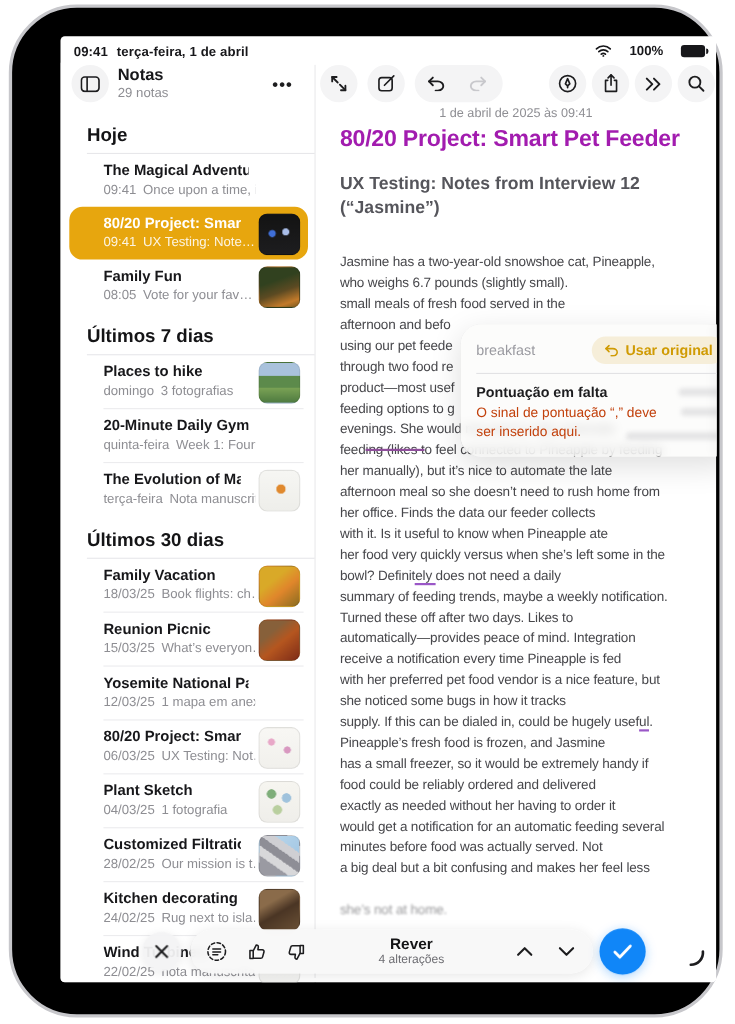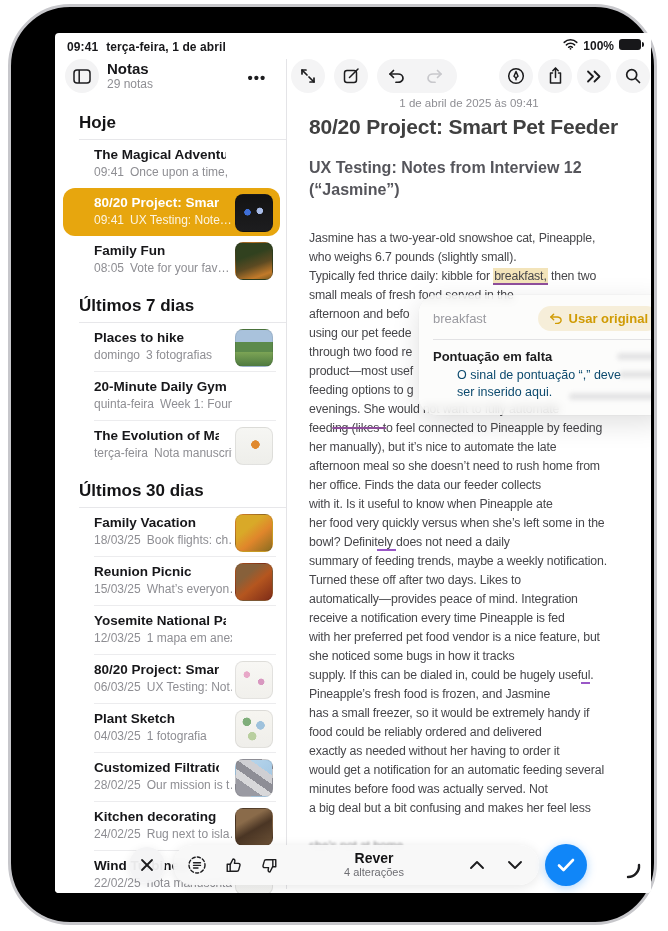--- a/index.html
+++ b/index.html
@@ -5,21 +5,21 @@
   html,body{margin:0;padding:0;background:#fff;font-family:"Liberation Sans",sans-serif;}
   .page{position:relative;width:668px;height:931px;background:#fff;overflow:hidden;}
   .device{position:absolute;left:8px;top:4px;width:649px;height:921px;border-radius:62px;
           background:#000;border:3px solid #c7c7cb;box-sizing:border-box;}
   .screen{position:absolute;left:44px;top:26px;width:596px;height:860px;border-radius:4px;
           background:#fff;overflow:hidden;}
   
   .statusbar{position:absolute;left:0;top:0;width:100%;height:24px;font-size:12px;font-weight:700;color:#17171a;}
   .sb-left{position:absolute;left:12px;top:7px;letter-spacing:.1px;}
   .sb-left .sb-date{font-weight:600;margin-left:8px;}
-  .sb-right{position:absolute;right:10px;top:6px;display:flex;gap:5px;}
+  .sb-right{position:absolute;right:10px;top:6px;display:flex;align-items:center;gap:16px;}
   .batt{width:22px;height:11px;border-radius:3px;background:#17171a;position:relative;}
   .batt:after{content:"";position:absolute;right:-3px;top:3px;width:2px;height:5px;background:#17171a;border-radius:0 2px 2px 0;}
   
   .sidebar{position:absolute;left:0;top:24px;width:231px;height:836px;background:#fff;}
   .vdivider{position:absolute;left:231px;top:26px;width:1px;height:830px;background:#e4e4e7;}
   .side-head{position:relative;height:44px;}
   .icon-btn{width:34px;height:34px;border-radius:50%;background:#f3f3f4;display:flex;align-items:center;justify-content:center;}
   .side-toggle{position:absolute;left:10px;top:2px;}
   .side-titleblock{position:absolute;left:52px;top:3px;}
   .side-title{font-size:15px;font-weight:700;color:#17171a;line-height:17px;}
@@ -61,41 +61,41 @@
   .th-kitchen{background:linear-gradient(150deg,#8a6b4a 0 30%,#4a3524 55%,#6b5136);}
   .th-turbine{background:linear-gradient(180deg,#fbfbfa 0 60%,#f0f0ee);}
   
   .content{position:absolute;left:232px;top:24px;width:364px;height:836px;background:#fff;}
   .toolbar{position:absolute;left:0;top:2px;width:364px;height:38px;}
   .tb-btn{position:absolute;top:0;width:34px;height:34px;border-radius:50%;background:#f4f4f5;
           display:flex;align-items:center;justify-content:center;}
   .tb-pill{position:absolute;top:0;height:34px;border-radius:17px;background:#f4f4f5;display:flex;align-items:center;}
   .tb-pill .half{width:38px;display:flex;align-items:center;justify-content:center;}
   .note-date{position:absolute;left:0;top:40px;width:100%;text-align:center;font-size:11.5px;color:#8e8e93;}
-  .note-title{position:absolute;left:22px;top:58px;width:336px;font-size:21px;font-weight:700;color:#404040;
+  .note-title{position:absolute;left:22px;top:58px;width:336px;font-size:21px;font-weight:700;color:#a21caf;
               letter-spacing:-.2px;white-space:nowrap;}
   .note-heading{position:absolute;left:22px;top:100px;width:320px;font-size:16px;font-weight:700;color:#55555b;line-height:22px;}
   .note-body{position:absolute;left:22px;top:172px;width:340px;font-size:12.3px;color:#47474b;letter-spacing:-.15px;}
   .note-body .line{height:19px;line-height:19px;white-space:nowrap;}
   .seg-hl{background:#f3e4ba;border-bottom:2px solid #8f4e9c;padding:1px 1px 0 1px;}
   .seg-strike{text-decoration:line-through;text-decoration-color:#8f4e9c;text-decoration-thickness:1.5px;}
   .seg-u{border-bottom:2px solid #9a57c7;}
   .seg-blurline{filter:blur(1px);opacity:.55;}
   .corner-scribble{position:absolute;right:8px;bottom:12px;}
   
   .popover{position:absolute;left:364px;top:262px;width:250px;height:120px;border-radius:18px;
            background:rgba(251,251,250,.72);backdrop-filter:blur(5px);-webkit-backdrop-filter:blur(5px);
            box-shadow:0 8px 28px rgba(0,0,0,.13), 0 0 0 .5px rgba(0,0,0,.04);z-index:40;}
   .pop-row{position:absolute;left:14px;top:10px;right:10px;height:26px;display:flex;align-items:center;}
   .pop-word{font-size:13px;color:#9a9aa0;flex:1;}
   .pop-action{display:flex;align-items:center;gap:6px;background:rgba(244,234,205,.75);border-radius:14px;
               padding:5px 11px;font-size:13px;font-weight:700;color:#d09b04;}
   .pop-div{position:absolute;left:14px;right:12px;top:44px;height:1px;background:#e2e2e4;}
   .pop-title{position:absolute;left:14px;top:54px;font-size:13px;font-weight:700;color:#1d1d1f;}
-  .pop-body{position:absolute;left:14px;top:72px;width:180px;font-size:12.5px;color:#0c4a6e;line-height:17px;margin-left:24px;}
+  .pop-body{position:absolute;left:14px;top:72px;width:180px;font-size:12.5px;color:#c2410c;line-height:17px;}
   .smudge{position:absolute;height:7px;border-radius:4px;background:#b9b9bd;opacity:.35;filter:blur(2px);}
   
   .reviewbar{position:absolute;left:0;top:0;width:596px;height:860px;pointer-events:none;z-index:50;padding-left:44px;}
   .rv-close{position:absolute;left:74px;bottom:10px;width:36px;height:36px;border-radius:50%;
             background:rgba(243,243,244,.95);display:flex;align-items:center;justify-content:center;
             box-shadow:0 2px 10px rgba(0,0,0,.08);}
   .rv-pill{position:absolute;left:118px;bottom:8px;width:366px;height:40px;border-radius:20px;
            background:rgba(247,247,247,.93);backdrop-filter:blur(4px);-webkit-backdrop-filter:blur(4px);
            box-shadow:0 2px 12px rgba(0,0,0,.10);display:flex;align-items:center;padding:0 14px;box-sizing:border-box;}
   .rv-icons{display:flex;align-items:center;gap:17px;}
@@ -319,21 +319,20 @@
             </svg>
           </div>
         </div>
 
         <div class="note-date">1 de abril de 2025 às 09:41</div>
         <div class="note-title">80/20 Project: Smart Pet Feeder</div>
         <div class="note-heading">UX Testing: Notes from Interview 12 (“Jasmine”)</div>
         <div class="note-body" id="note-body">
             <div class="line"><span>Jasmine has a two-year-old snowshoe cat, Pineapple,</span></div>
             <div class="line"><span>who weighs 6.7 pounds (slightly small).</span></div>
-            <div class="line"><span>Typically fed thrice daily: kibble for </span><span class="seg-hl">breakfast,</span><span> then two</span></div>
             <div class="line"><span>small meals of fresh food served in the</span></div>
             <div class="line"><span>afternoon and befo</span></div>
             <div class="line"><span>using our pet feede</span></div>
             <div class="line"><span>through two food re</span></div>
             <div class="line"><span>product—most usef</span></div>
             <div class="line"><span>feeding options to g</span></div>
             <div class="line"><span>evenings. She would not want to fully automate</span></div>
             <div class="line"><span>feed</span><span class="seg-strike">ing (likes t</span><span>o feel connected to Pineapple by feeding</span></div>
             <div class="line"><span>her manually), but it’s nice to automate the late</span></div>
             <div class="line"><span>afternoon meal so she doesn’t need to rush home from</span></div>

